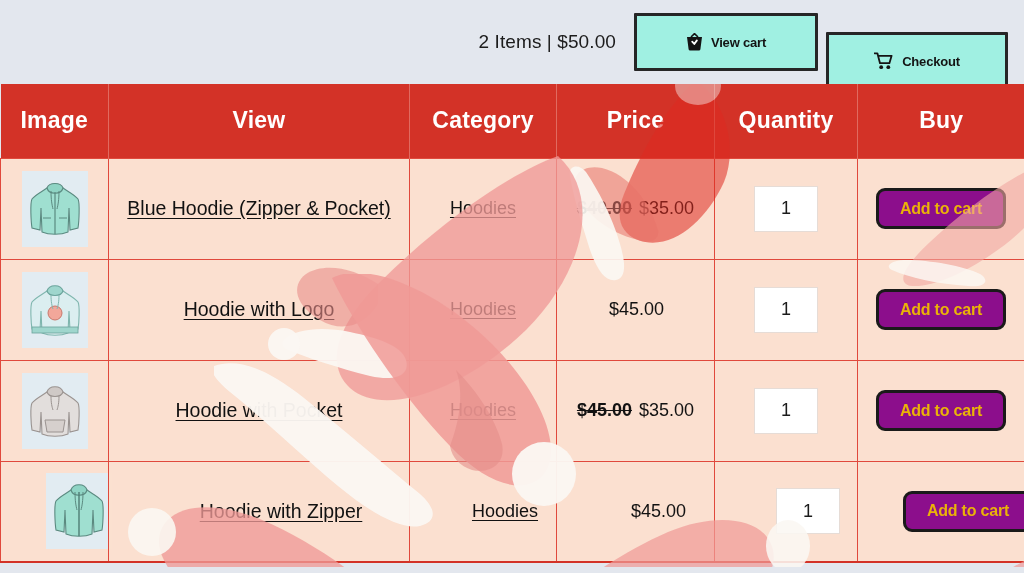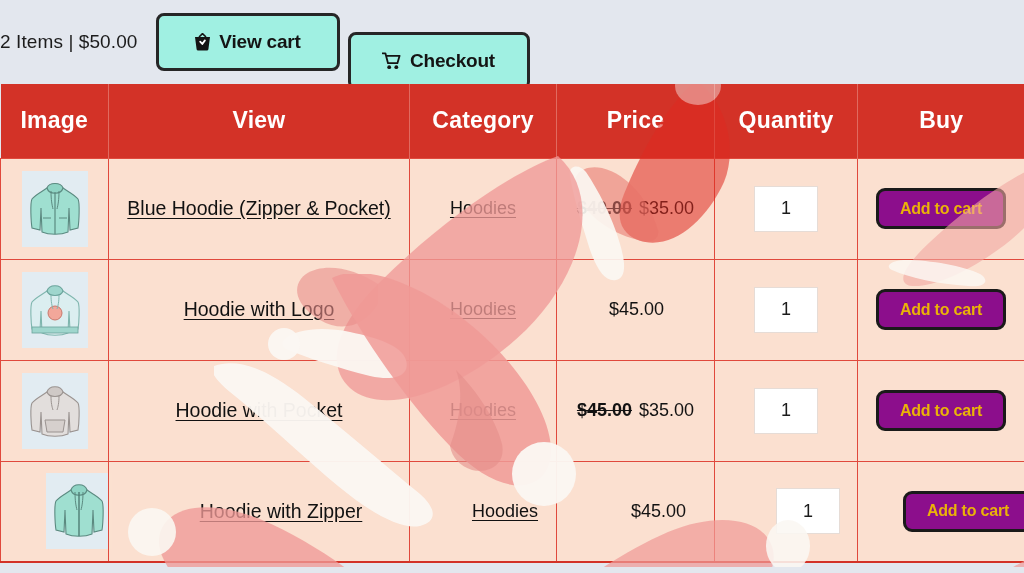--- a/index.html
+++ b/index.html
@@ -17,39 +17,40 @@
   }
 
   
   .cart-bar {
     position: absolute;
     left: 0; top: 0;
     width: 1024px; height: 84px;
     background: #e3e7ee;
     display: flex;
     align-items: center;
+    justify-content: flex-end;
     padding-right: 16px;
   }
   .cart-summary {
     font-size: 19px;
     color: #1c1c1c;
     letter-spacing: 0.1px;
     margin-right: 18px;
     white-space: nowrap;
   }
   .cbtn {
     height: 58px;
     background: #a0f0e2;
     border: 3px solid #262626;
-    border-radius: 8px;
+    border-radius: 1px;
     display: inline-flex;
     align-items: center;
     justify-content: center;
     gap: 8px;
-    font-size: 19px;
+    font-size: 13px;
     font-weight: bold;
     color: #141414;
     cursor: pointer;
     padding: 0 22px;
     letter-spacing: -0.2px;
   }
   #view-cart-btn { width: 184px; margin-right: 8px; }
   #checkout-btn  { width: 182px; margin-top: 38px; }
   .cbtn svg { display:block; }
 

